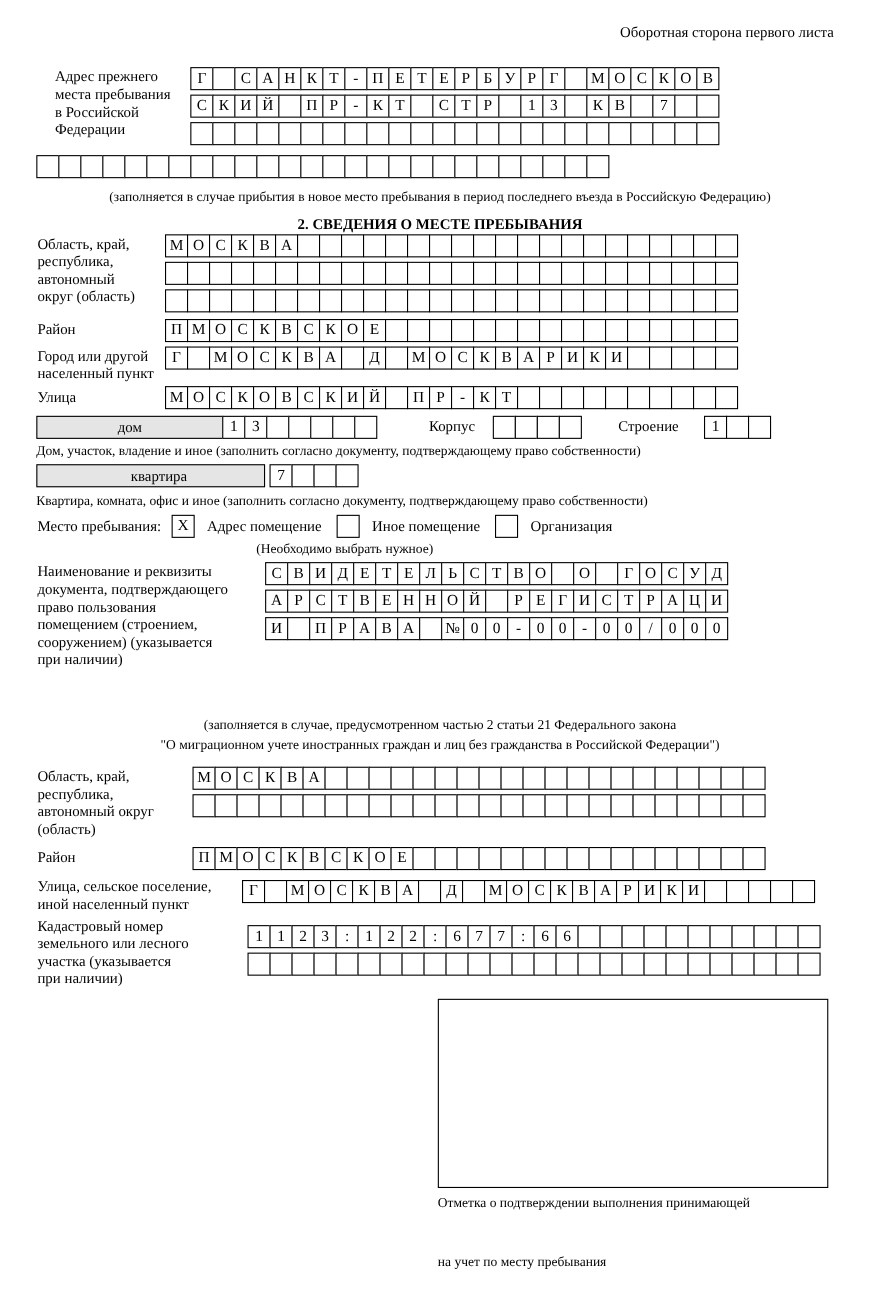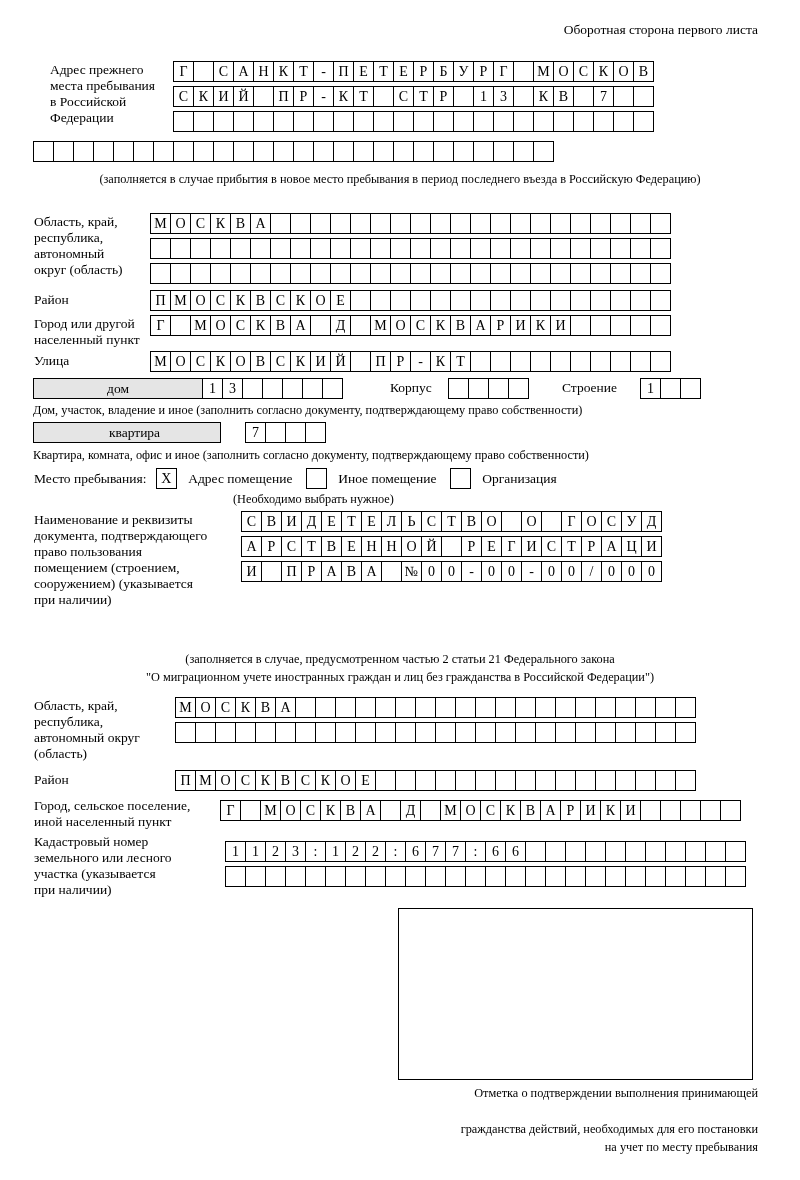--- a/index.html
+++ b/index.html
@@ -88,21 +88,21 @@
   .bigbox {
     position: absolute;
     border: 1px solid #000;
     box-sizing: border-box;
     background: #fff;
   }
   .footnote {
     position: absolute;
     font-size: 12.3px;
     line-height: 16px;
-    text-align: right;
+    text-align: left;
     width: 360px;
   }
   .center-title {
     position: absolute;
     width: 100%;
     text-align: center;
     font-size: 13.5px;
     font-weight: bold;
   }
 </style>
@@ -220,20 +220,21 @@
       <div class="cell blank"></div>
       <div class="cell blank"></div>
       <div class="cell blank"></div>
       <div class="cell blank"></div>
       <div class="cell blank"></div>
       <div class="cell blank"></div>
     </div>
 
   <div class="ctr" style="left:0; top:172px; width:800px;">(заполняется в случае прибытия в новое место пребывания в период последнего въезда в Российскую Федерацию)</div>
 
+  <div class="center-title" style="top:196px;">2. СВЕДЕНИЯ О МЕСТЕ ПРЕБЫВАНИЯ</div>
 
   <div class="lbl" style="left:34px; top:214px; width:140px;">Область, край,
 республика,
 автономный
 округ (область)</div>
   <div class="row" id="s2RegRow1" style="left:150px; top:213px;">
       <div class="cell">М</div>
       <div class="cell">О</div>
       <div class="cell">С</div>
       <div class="cell">К</div>
@@ -427,21 +428,21 @@
     </div>
   <div class="lbl" style="left:562px; top:380px;">Строение</div>
   <div class="row" id="s2StroenieCells" style="left:640px; top:378px;">
       <div class="cell">1</div>
       <div class="cell blank"></div>
       <div class="cell blank"></div>
     </div>
 
   <div class="lbl small" style="left:33px; top:402px;">Дом, участок, владение и иное (заполнить согласно документу, подтверждающему право собственности)</div>
 
-  <div class="namebox" style="left:33px; top:422px; width:188px;padding-left:15px;">квартира</div>
+  <div class="namebox" style="left:33px; top:422px; width:208px;padding-left:15px;">квартира</div>
   <div class="row" id="s2FlatCells" style="left:245px; top:422px;">
       <div class="cell">7</div>
       <div class="cell blank"></div>
       <div class="cell blank"></div>
       <div class="cell blank"></div>
     </div>
   <div class="lbl small" style="left:33px; top:447px;">Квартира, комната, офис и иное (заполнить согласно документу, подтверждающему право собственности)</div>
 
   <div class="inline-row" style="left:34px; top:468px;">
     <span class="txt">Место пребывания:</span>
@@ -617,21 +618,21 @@
       <div class="cell blank"></div>
       <div class="cell blank"></div>
       <div class="cell blank"></div>
       <div class="cell blank"></div>
       <div class="cell blank"></div>
       <div class="cell blank"></div>
       <div class="cell blank"></div>
       <div class="cell blank"></div>
     </div>
 
-  <div class="lbl" style="left:34px; top:798px; width:160px;">Город, сельское поселение,
+  <div class="lbl" style="left:34px; top:798px; width:160px;">Улица, сельское поселение,
 иной населенный пункт</div>
   <div class="row" id="s3CityRow" style="left:220px; top:800px;">
       <div class="cell">Г</div>
       <div class="cell blank"></div>
       <div class="cell">М</div>
       <div class="cell">О</div>
       <div class="cell">С</div>
       <div class="cell">К</div>
       <div class="cell">В</div>
       <div class="cell">А</div>
@@ -711,16 +712,15 @@
       <div class="cell blank"></div>
       <div class="cell blank"></div>
       <div class="cell blank"></div>
       <div class="cell blank"></div>
       <div class="cell blank"></div>
       <div class="cell blank"></div>
     </div>
 
   <div class="bigbox" style="left:398px; top:908px; width:355px; height:172px;"></div>
   <div class="footnote" style="left:398px; top:1085px;">Отметка о подтверждении выполнения принимающей</div>
-  <div class="footnote" style="left:398px; top:1121px;">гражданства действий, необходимых для его постановки</div>
   <div class="footnote" style="left:398px; top:1139px;">на учет по месту пребывания</div>
 
 </div>
 
 </body></html>

